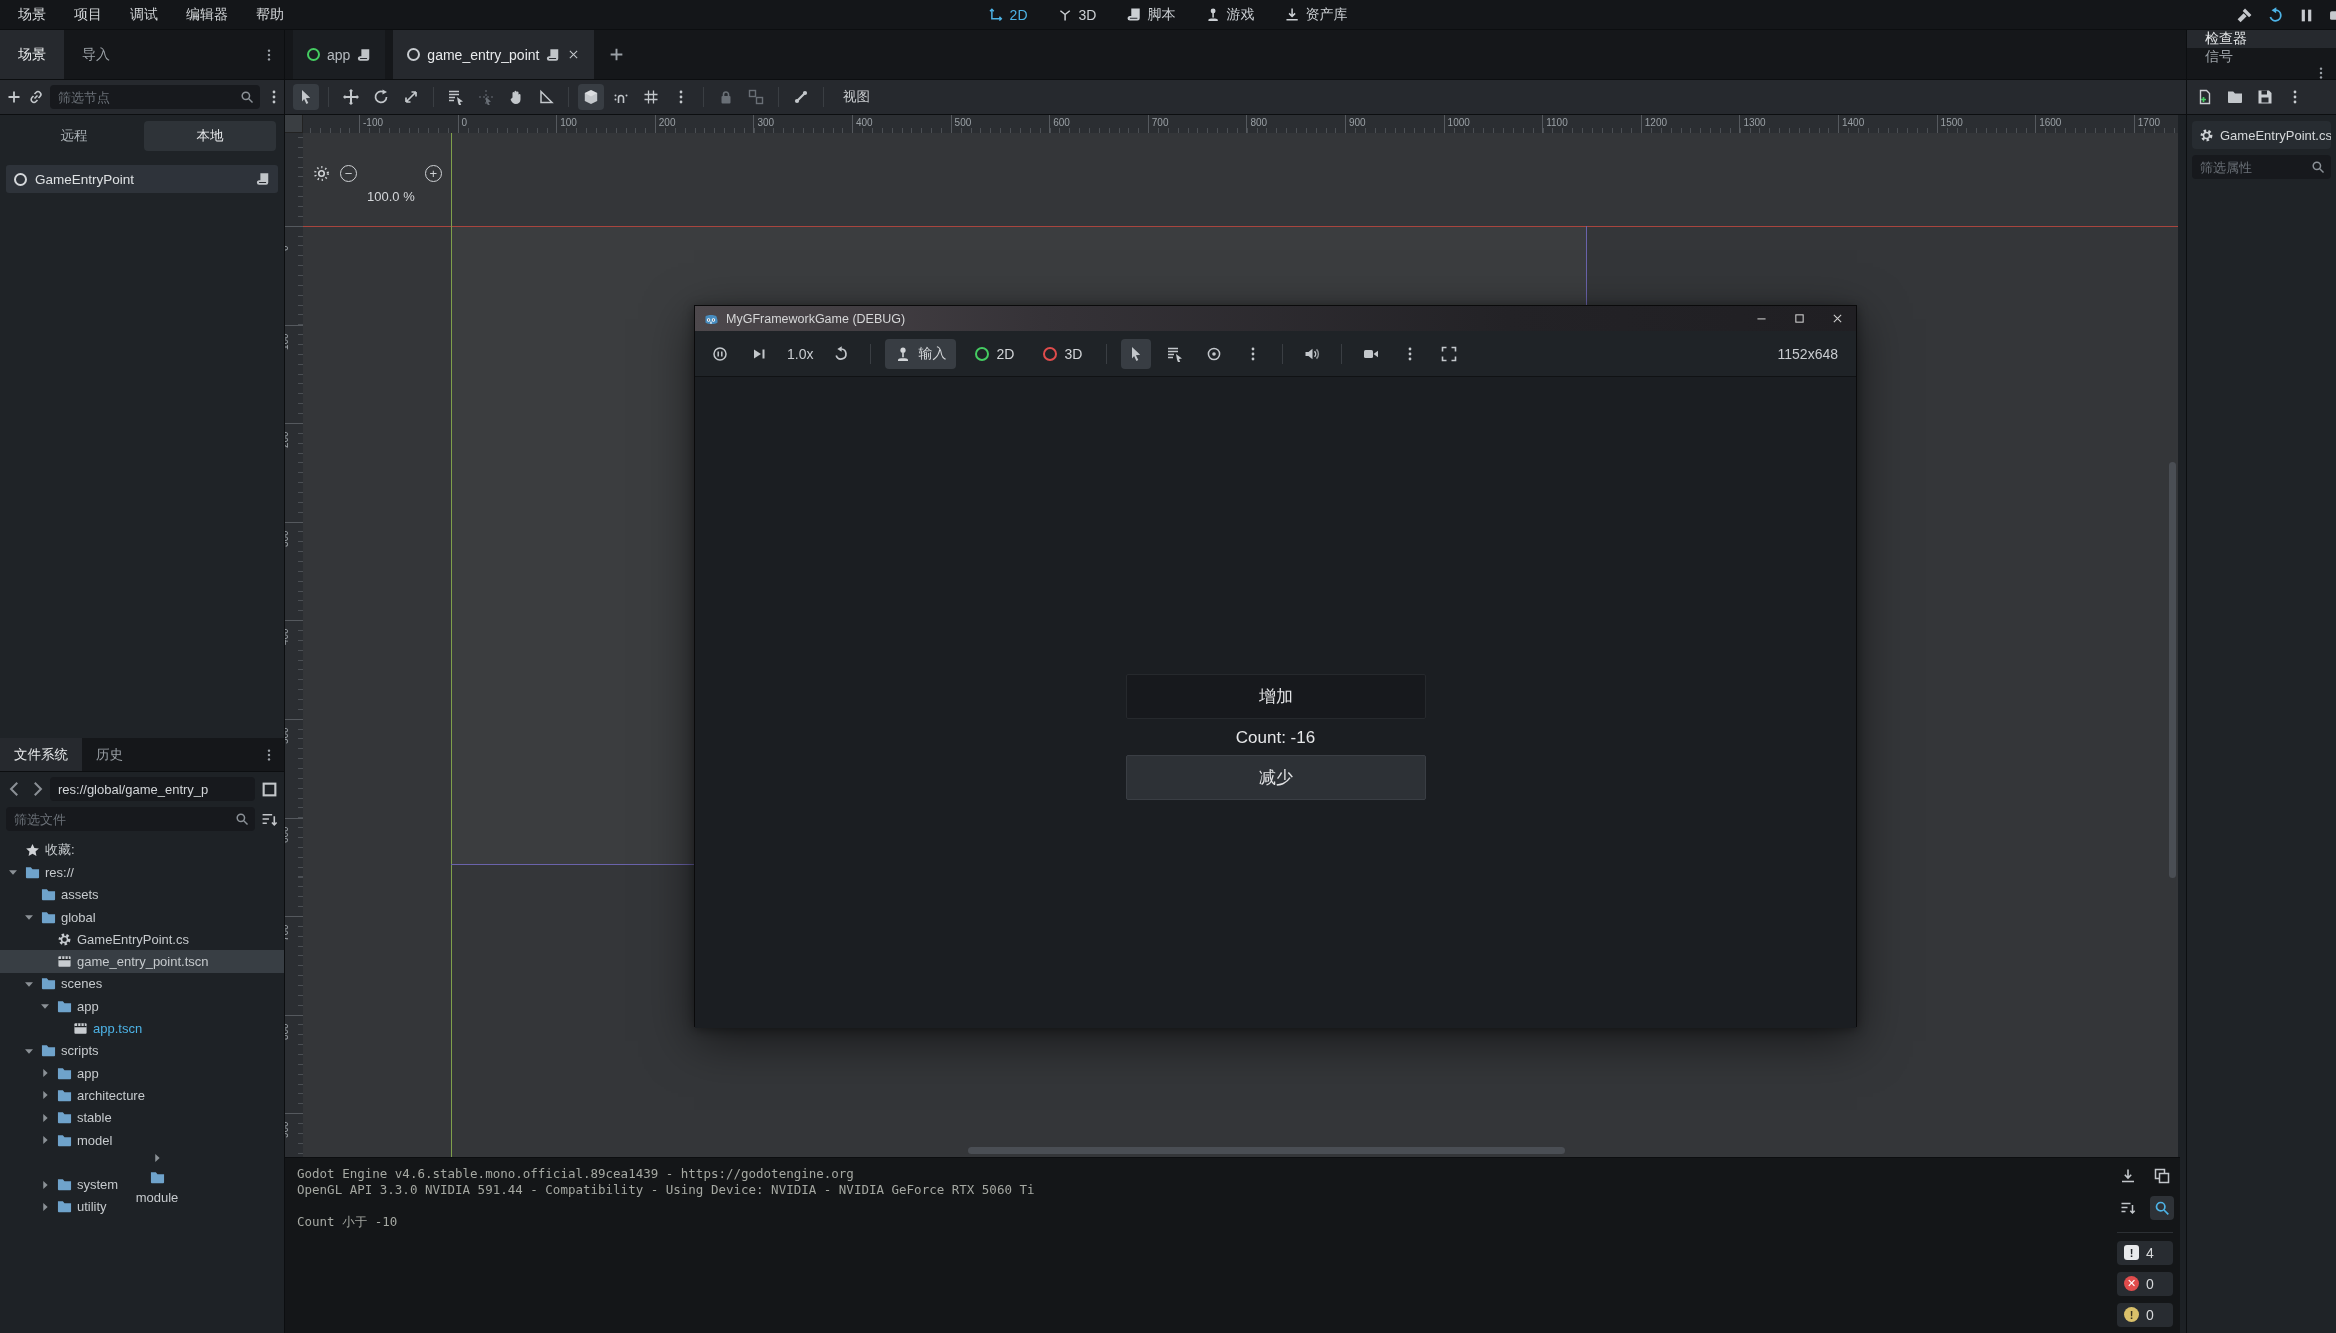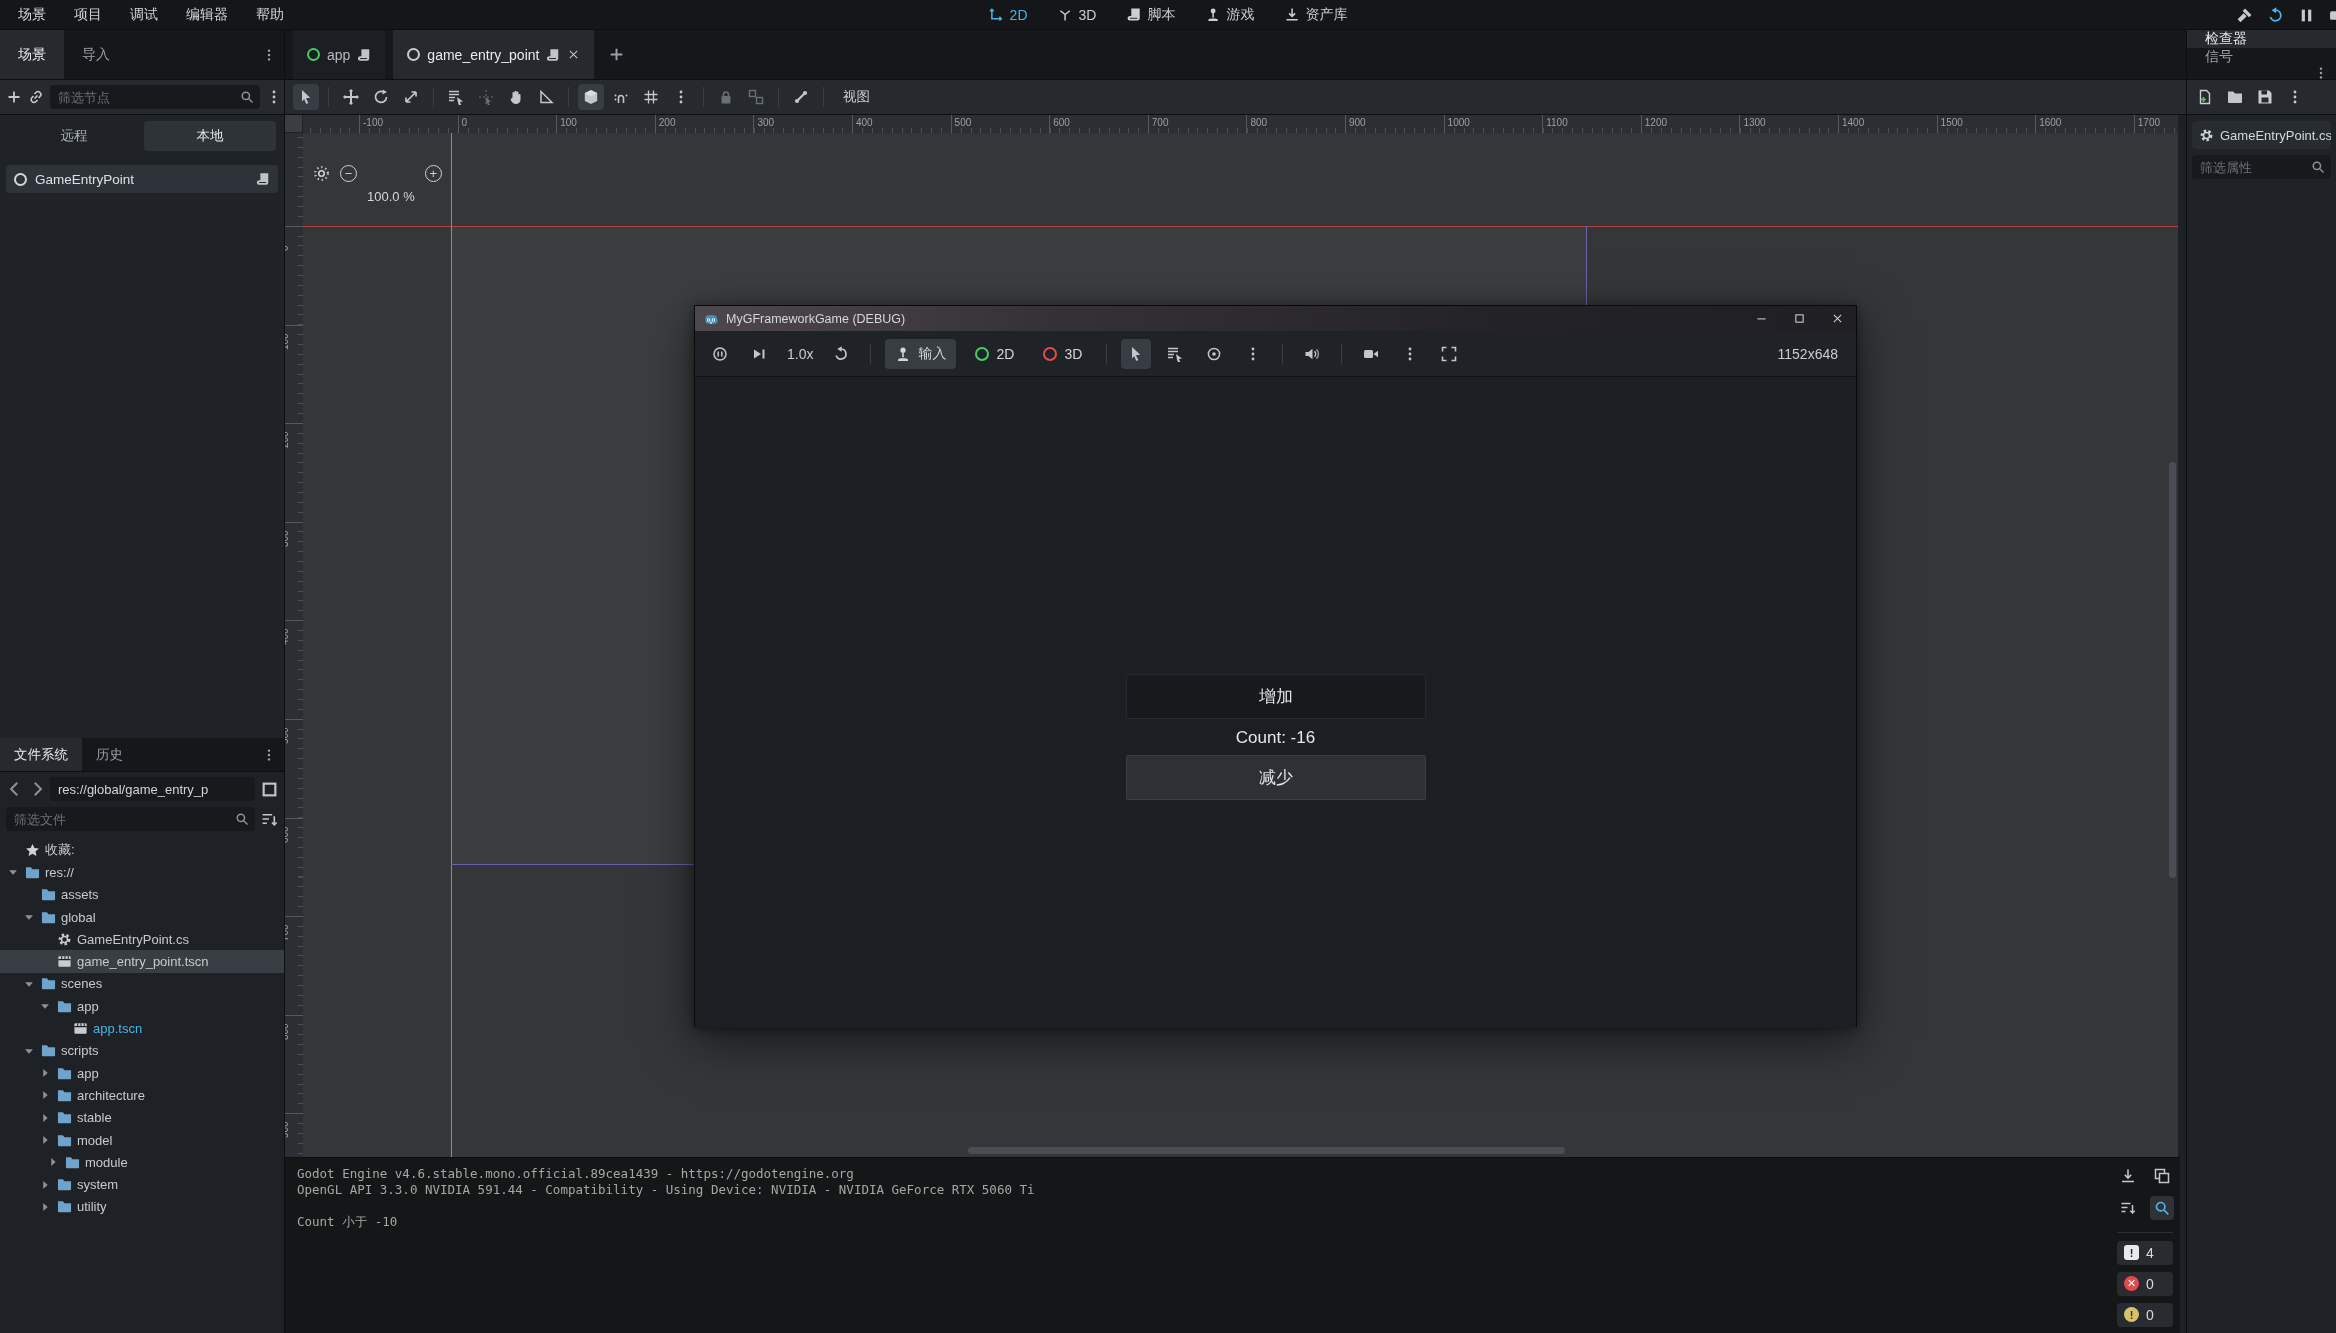--- a/index.html
+++ b/index.html
@@ -715,21 +715,21 @@
               <path d="M6 3.5l5 4.5-5 4.5z"></path>
             </svg>
           </span>
           <span class="ic fi folder">
             <svg viewBox="0 0 16 16">
               <path d="M1 2.5h5.2L8 4.5h7V13a1 1 0 01-1 1H2a1 1 0 01-1-1z" f="" fill="currentColor"></path>
             </svg>
           </span>
           <span class="fs-label">model</span>
         </div>
-        <div class="fs-row" style="padding-left: 46px;">
+        <div class="fs-row" style="padding-left: 36px; flex-direction: column;">
           <span class="ic chev">
             <svg viewBox="0 0 16 16" fill="currentColor">
               <path d="M6 3.5l5 4.5-5 4.5z"></path>
             </svg>
           </span>
           <span class="ic fi folder">
             <svg viewBox="0 0 16 16">
               <path d="M1 2.5h5.2L8 4.5h7V13a1 1 0 01-1 1H2a1 1 0 01-1-1z" f="" fill="currentColor"></path>
             </svg>
           </span>

